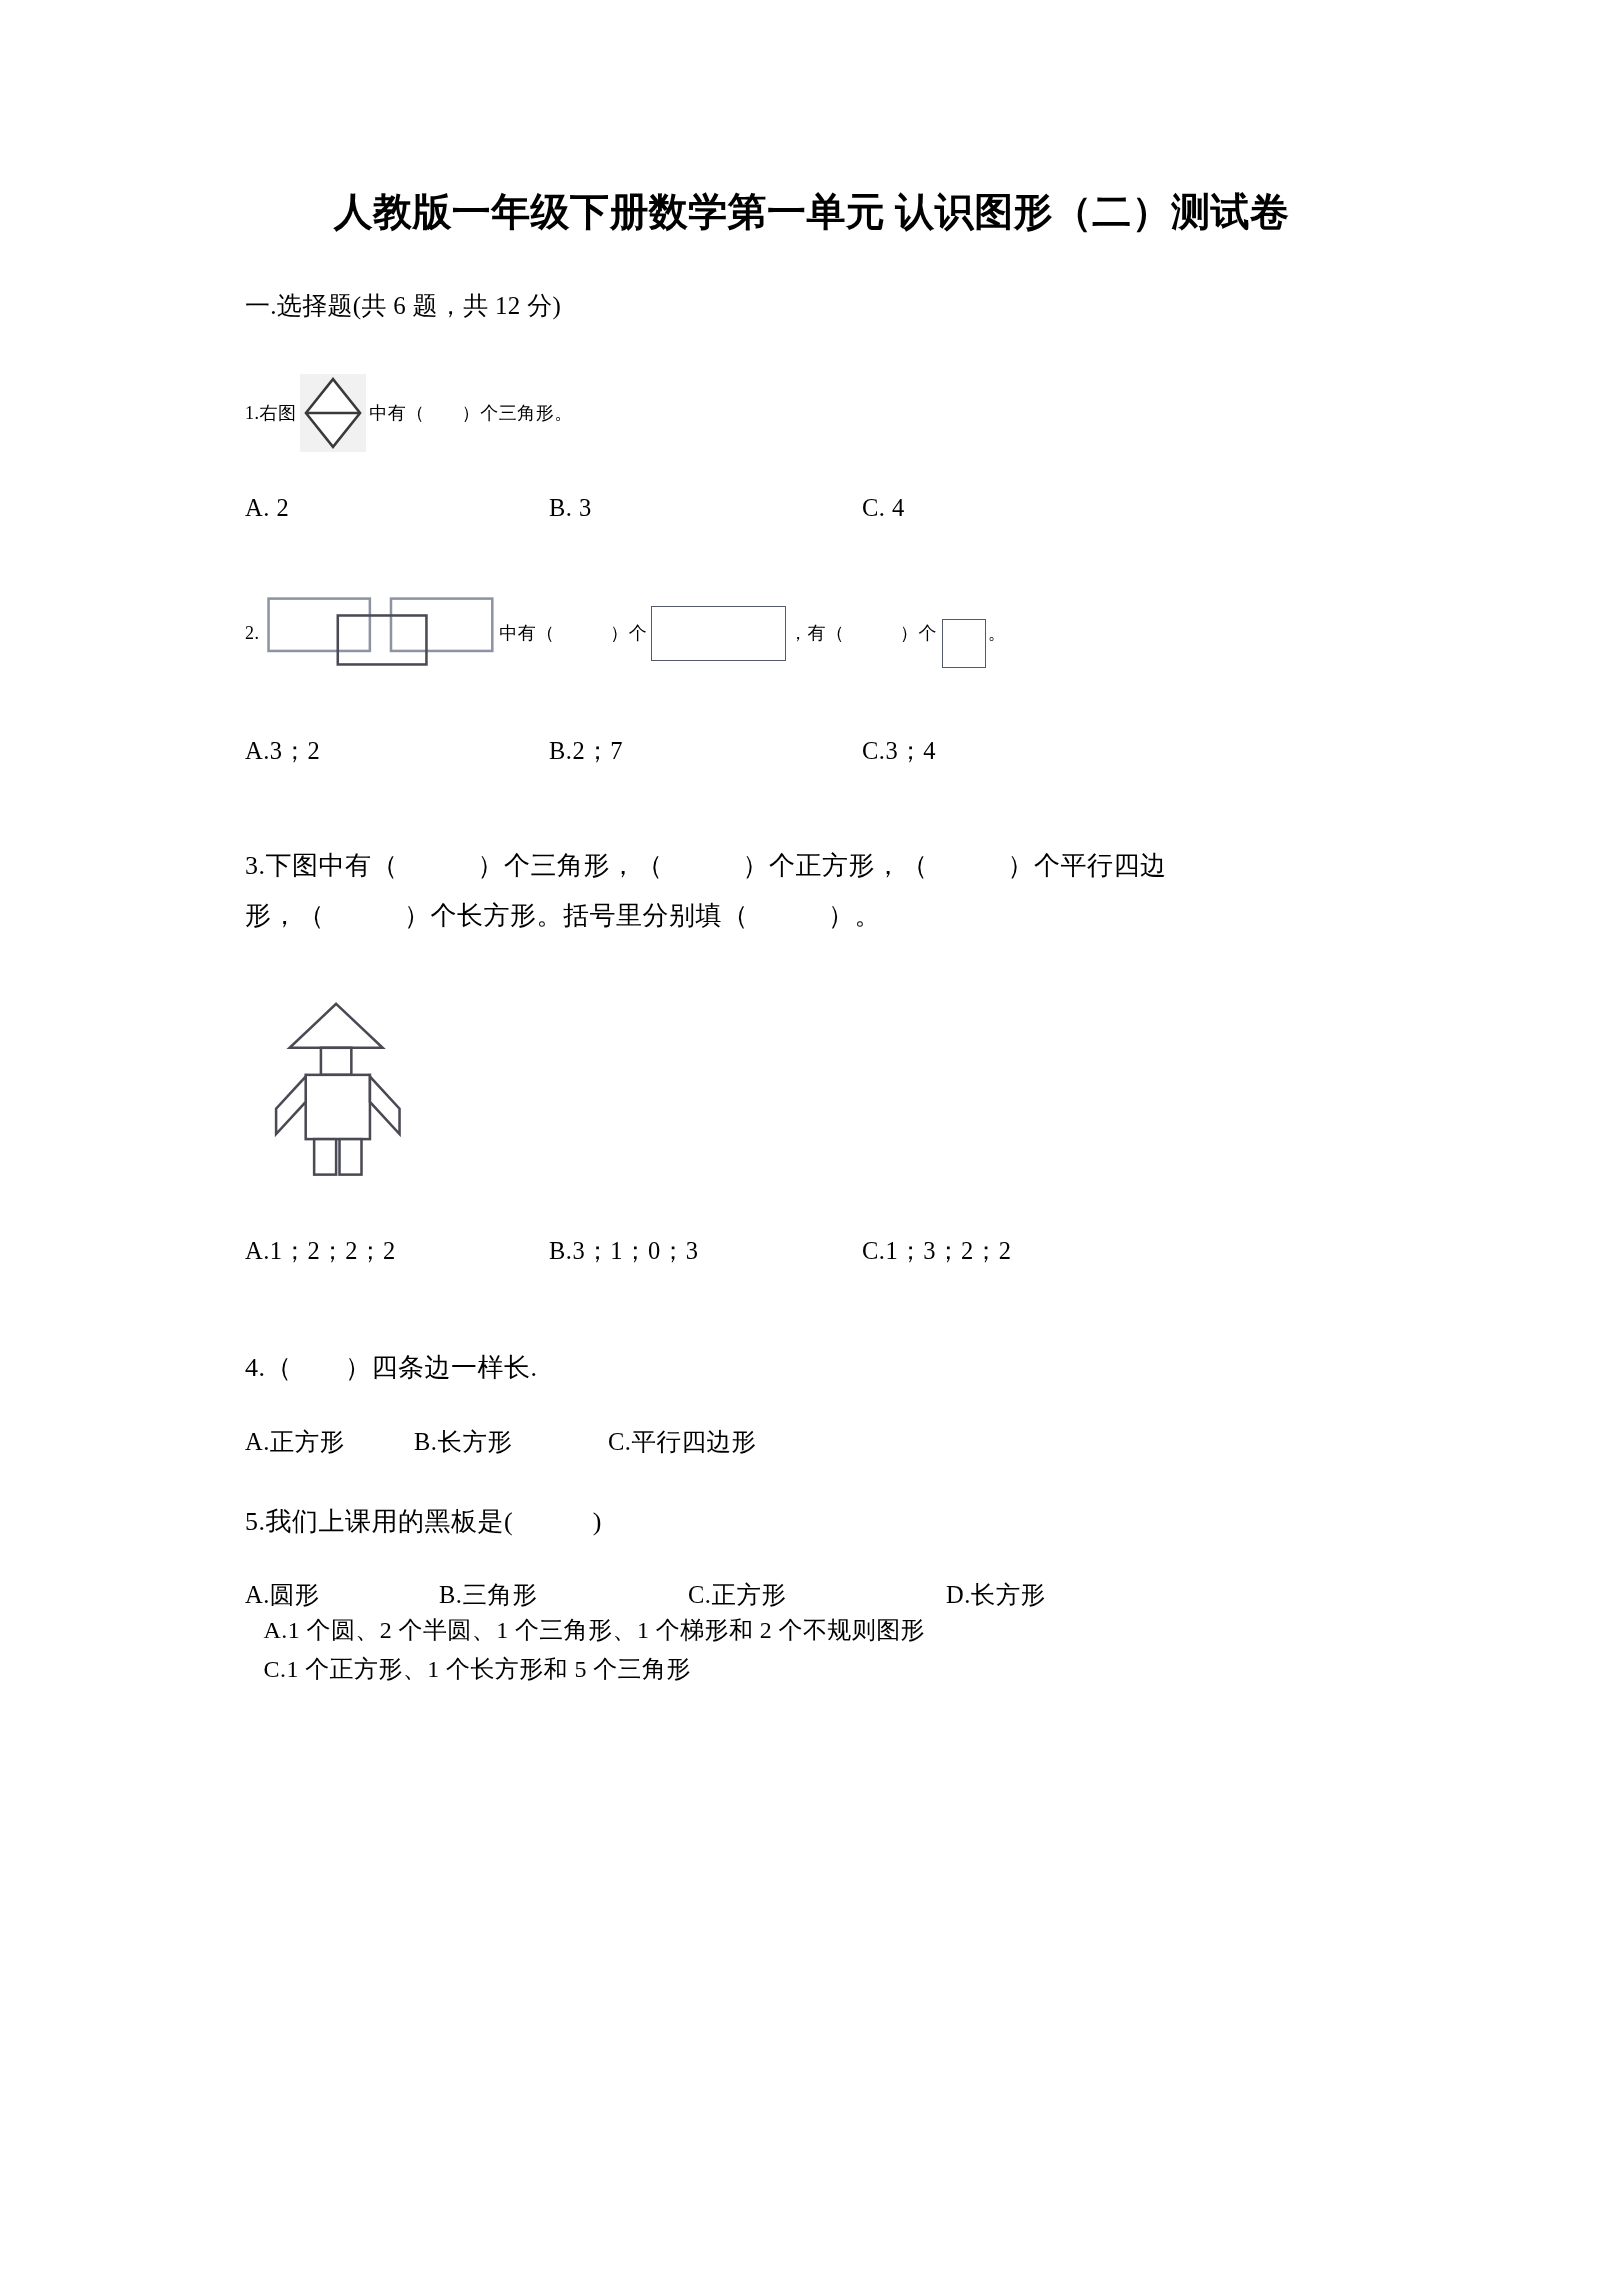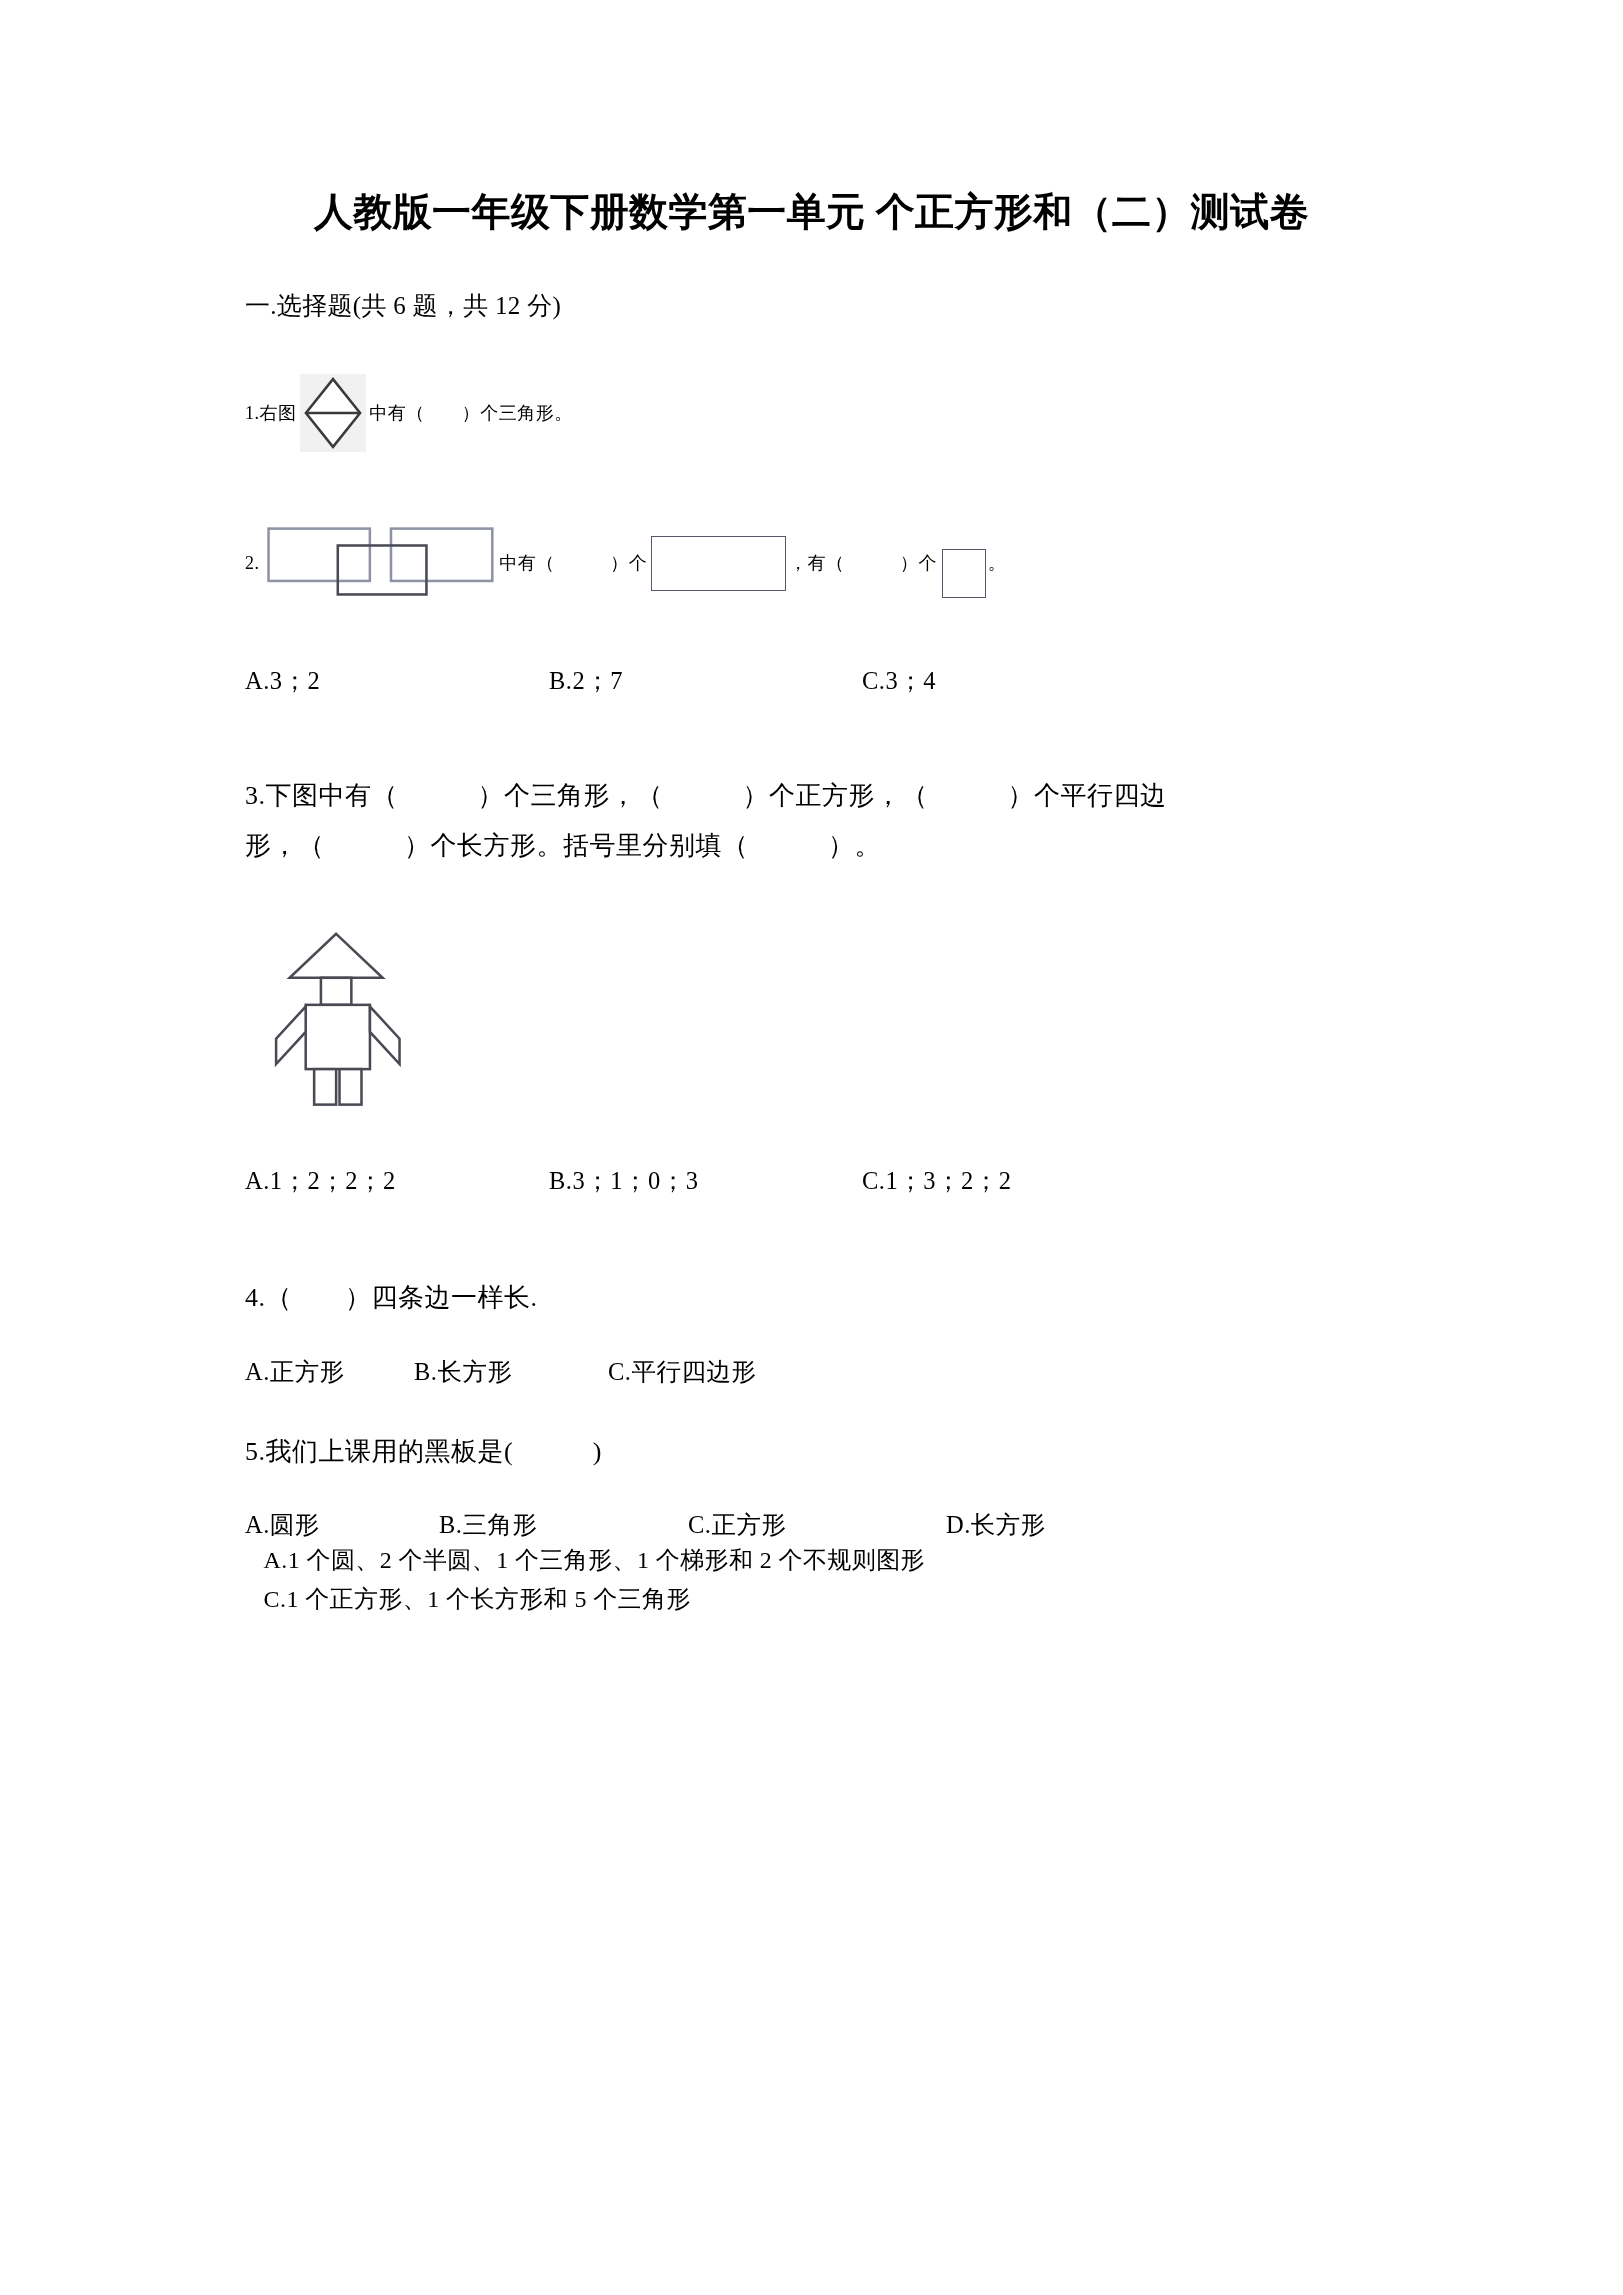--- a/index.html
+++ b/index.html
@@ -135,33 +135,38 @@
     line-height: 1.62;
     margin-left: 18.6px;
   }
 </style>
 </head>
 <body>
 
 <div class="page">
   <div class="content">
 
-    <div class="doc-title">人教版一年级下册数学第一单元 个正方形和（二）测试卷</div>
+    <div class="doc-title">人教版一年级下册数学第一单元 认识图形（二）测试卷</div>
 
     <div class="section-heading">一.选择题(共 6 题，共 12 分)</div>
 
     <div class="q-stem mt-q1">
       <span>1.右图</span>
       <span class="fig-rhombus">
         <svg width="66" height="78" viewBox="0 0 78 92" aria-hidden="true">
           <polygon points="39,6 71,46 39,86 7,46" fill="#ffffff" stroke="#3a3a3a" stroke-width="3"></polygon>
           <line x1="7" y1="46" x2="71" y2="46" stroke="#3a3a3a" stroke-width="3"></line>
         </svg>
       </span>
       <span>中有（　　）个三角形。</span>
+    </div>
+    <div class="opt-row mt-o1">
+      <span class="c1">A. 2</span>
+      <span class="c2">B. 3</span>
+      <span class="c3">C. 4</span>
     </div>
 
     <div class="q-stem mt-q2">
       <span>2.</span>
       <span class="fig-rects">
         <svg width="228" height="78" viewBox="0 0 270 92" aria-hidden="true">
           <rect x="3" y="10" width="120" height="62" fill="#ffffff" stroke="#8e93a3" stroke-width="3"></rect>
           <rect x="148" y="10" width="120" height="62" fill="none" stroke="#8e93a3" stroke-width="3"></rect>
           <rect x="85" y="30" width="105" height="58" fill="none" stroke="#4a4a55" stroke-width="3"></rect>
         </svg>

